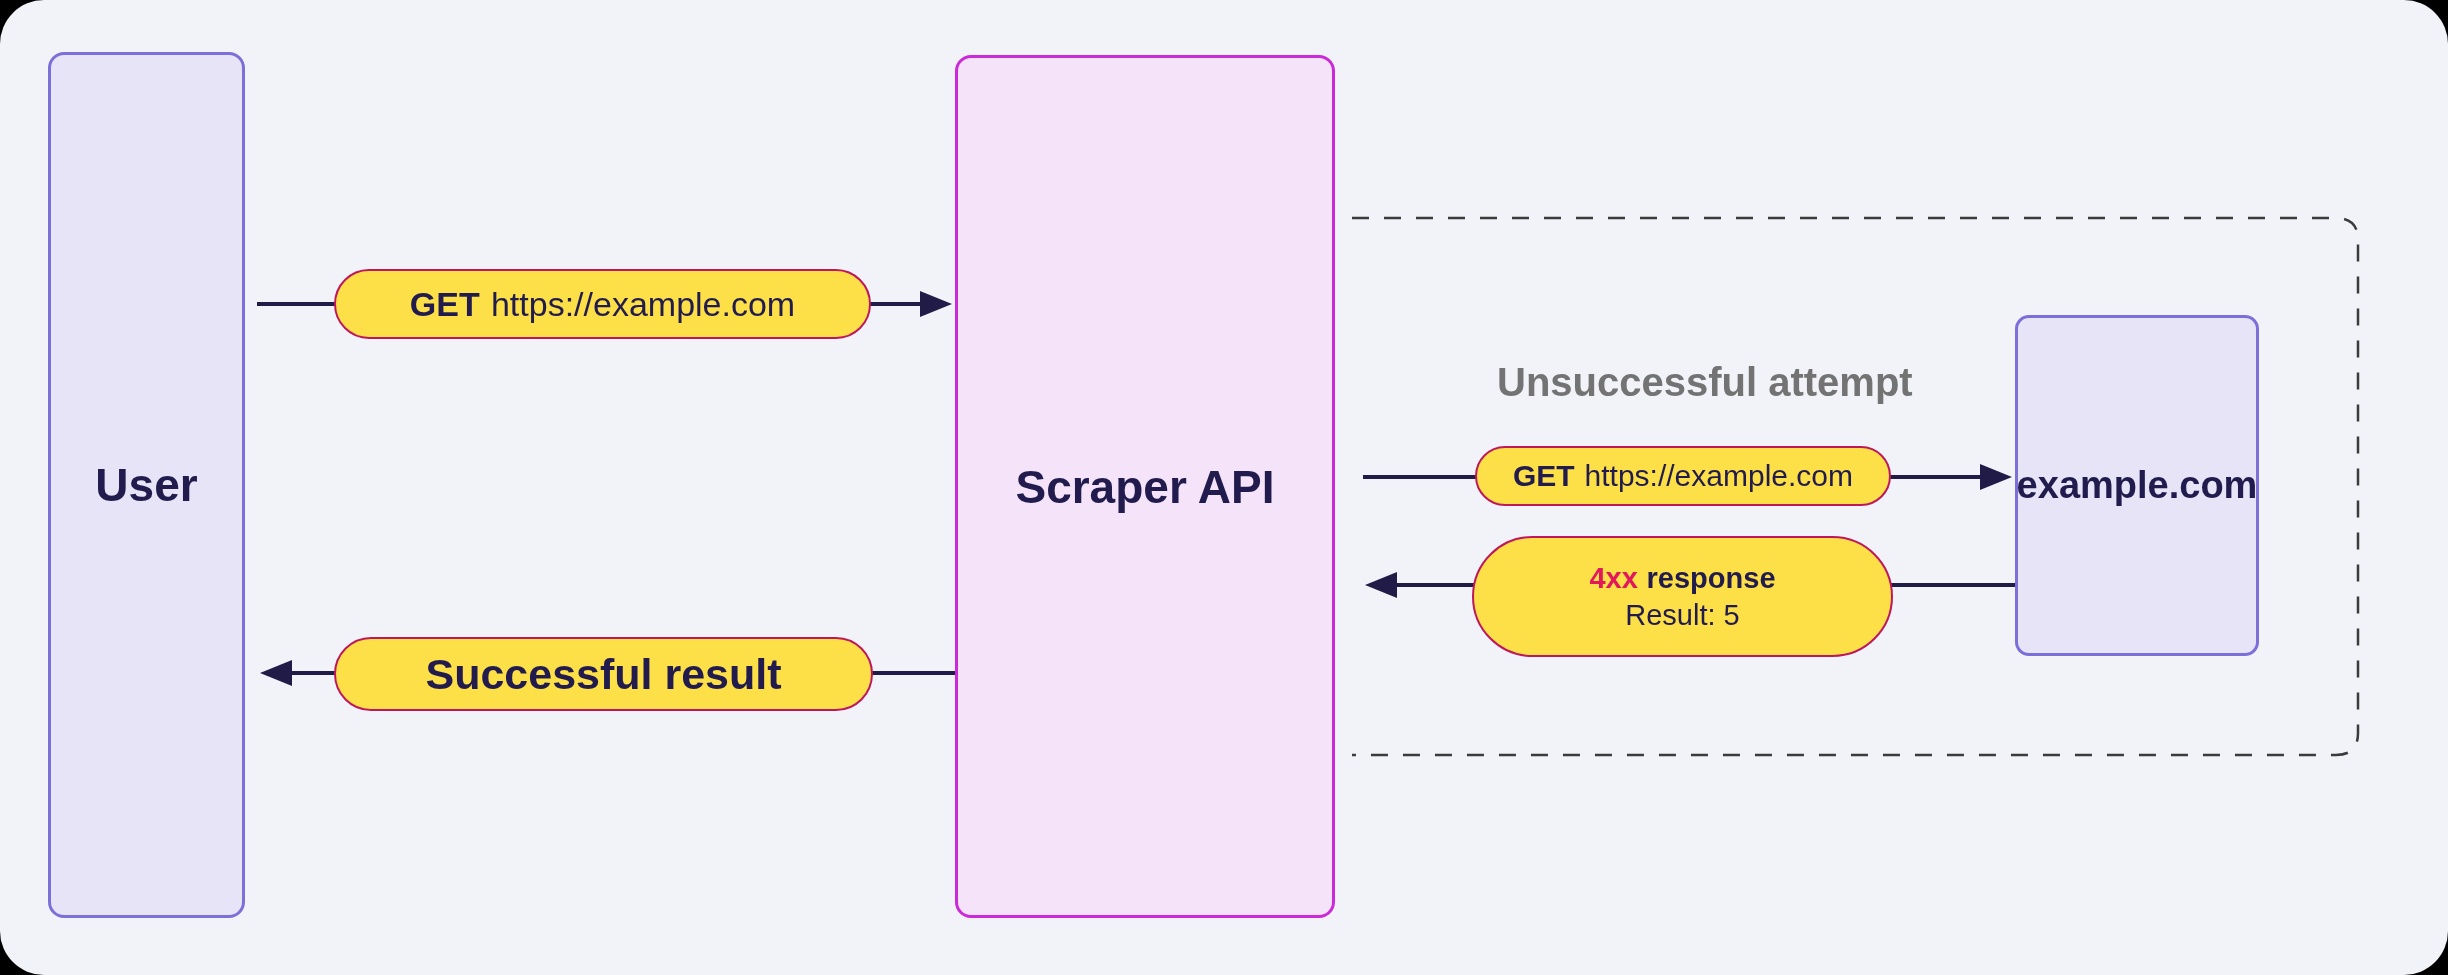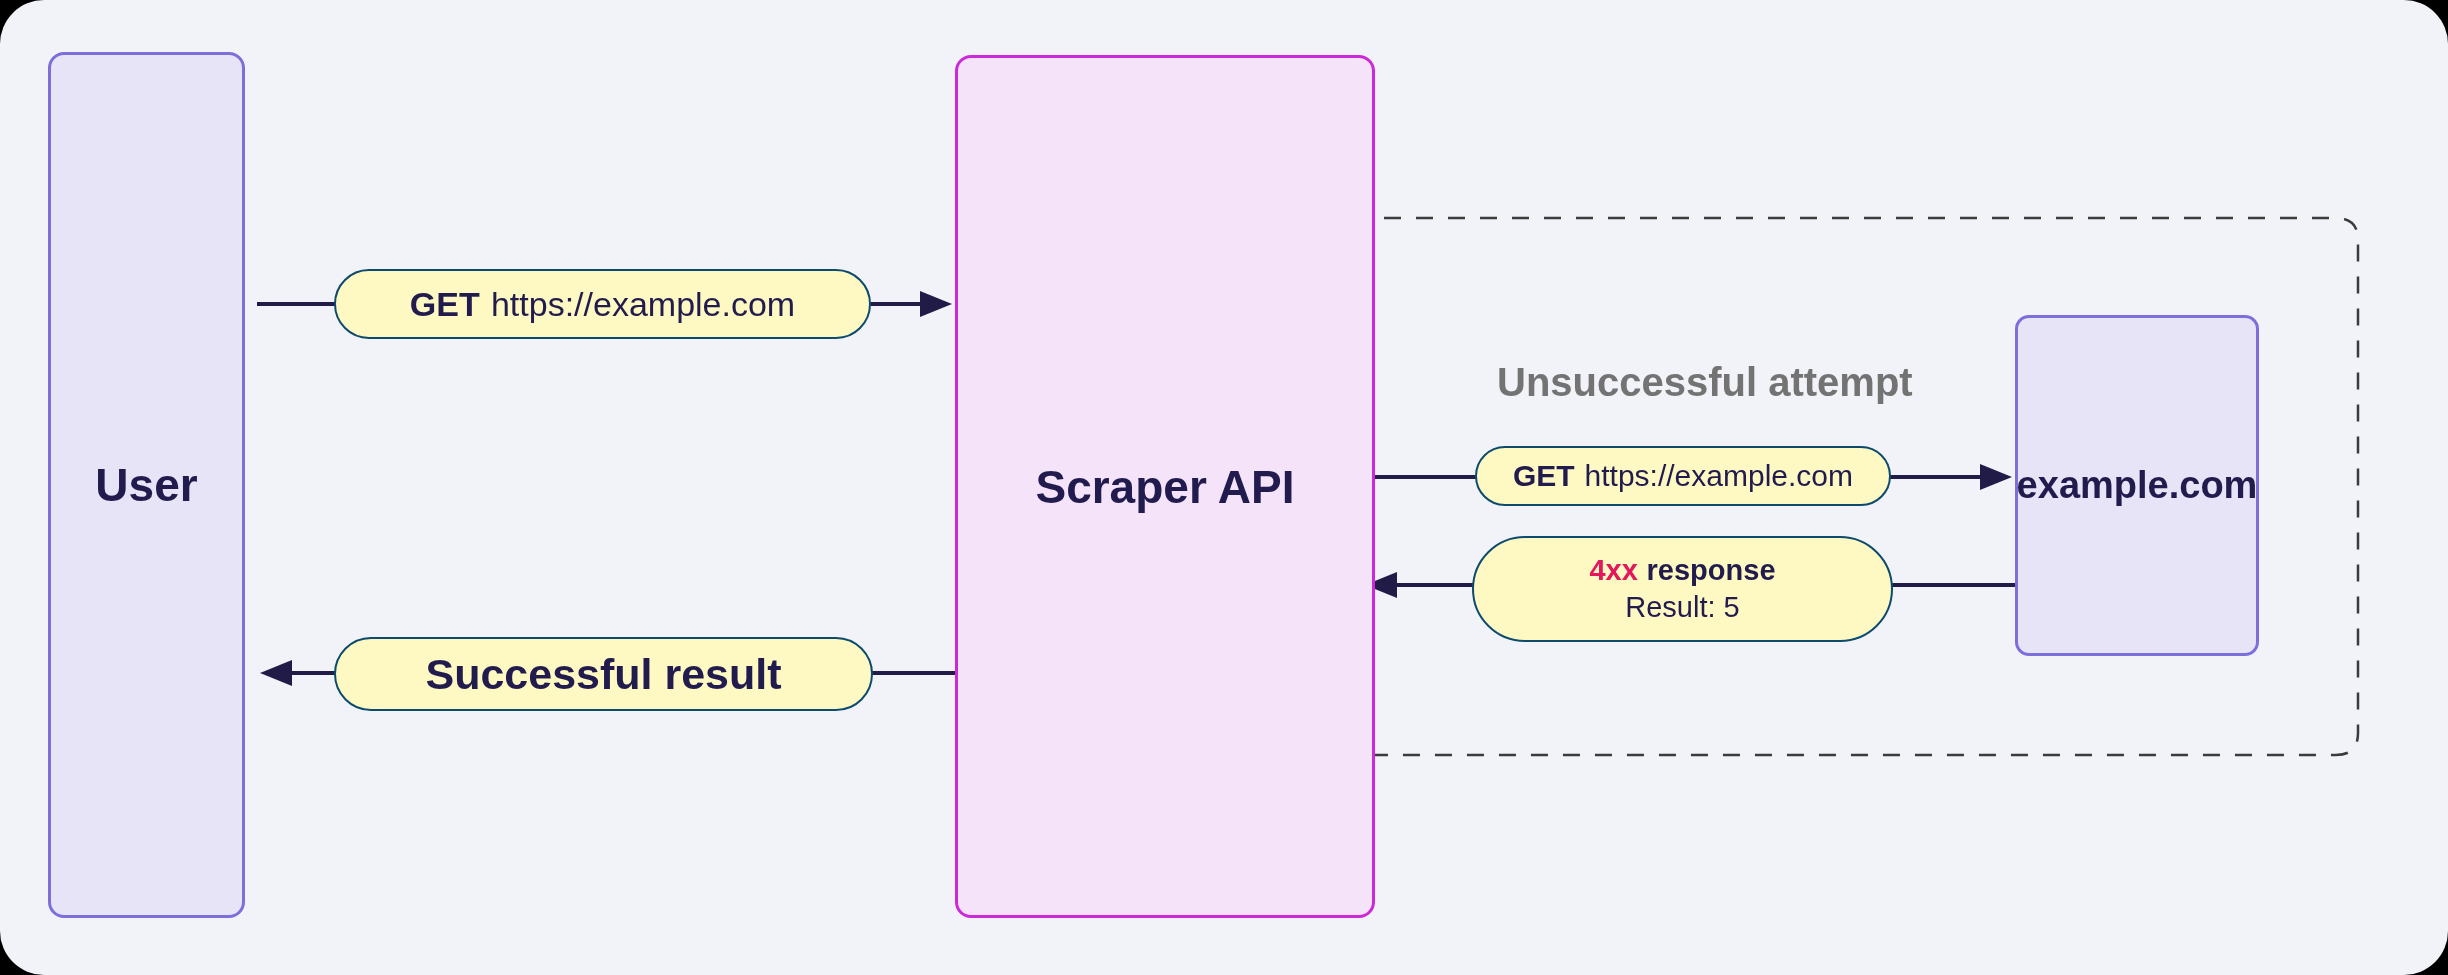--- a/index.html
+++ b/index.html
@@ -26,45 +26,45 @@
     border-radius: 16px;
     color: #221c4e;
     font-weight: 700;
   }
   .node-user {
     left: 48px; top: 52px; width: 197px; height: 866px;
     background: #e6e4f6; border: 3px solid #7c6fd9;
     font-size: 46px;
   }
   .node-scraper {
-    left: 955px; top: 55px; width: 420px; height: 863px;
+    left: 955px; top: 55px; width: 380px; height: 863px;
     background: #f5e4f9; border: 3px solid #cc29d8;
     font-size: 46px;
   }
   .node-website {
     left: 2015px; top: 315px; width: 244px; height: 341px;
     background: #e6e4f6; border: 3px solid #7c6fd9;
     border-radius: 14px;
     font-size: 38px;
   }
   .pill {
     position: absolute;
     display: flex; align-items: center; justify-content: center;
     gap: 0.33em;
-    background: #fef9c3;
-    border: 2px solid #0c4a6e;
+    background: #fde047;
+    border: 2px solid #be185d;
     border-radius: 999px;
     color: #221c4e;
     white-space: nowrap;
   }
   .pill-request   { left: 334px; top: 269px; width: 537px; height: 70px; font-size: 34px; }
   .pill-result    { left: 334px; top: 637px; width: 539px; height: 74px; font-size: 43px; font-weight: 700; }
   .pill-attempt   { left: 1475px; top: 446px; width: 416px; height: 60px; font-size: 30px; }
   .pill-response  {
-    left: 1472px; top: 536px; width: 421px; height: 106px;
+    left: 1472px; top: 536px; width: 421px; height: 121px;
     font-size: 29px; flex-direction: column; gap: 4px;
   }
   .method { font-weight: 700; }
   .resp-line1 { display: flex; gap: 0.3em; font-weight: 700; }
   .code { color: #e3175c; }
   .resp-line2 { font-weight: 400; }
   .section-title {
     position: absolute;
     left: 1497px; top: 360px;
     font-size: 40px; font-weight: 700;

